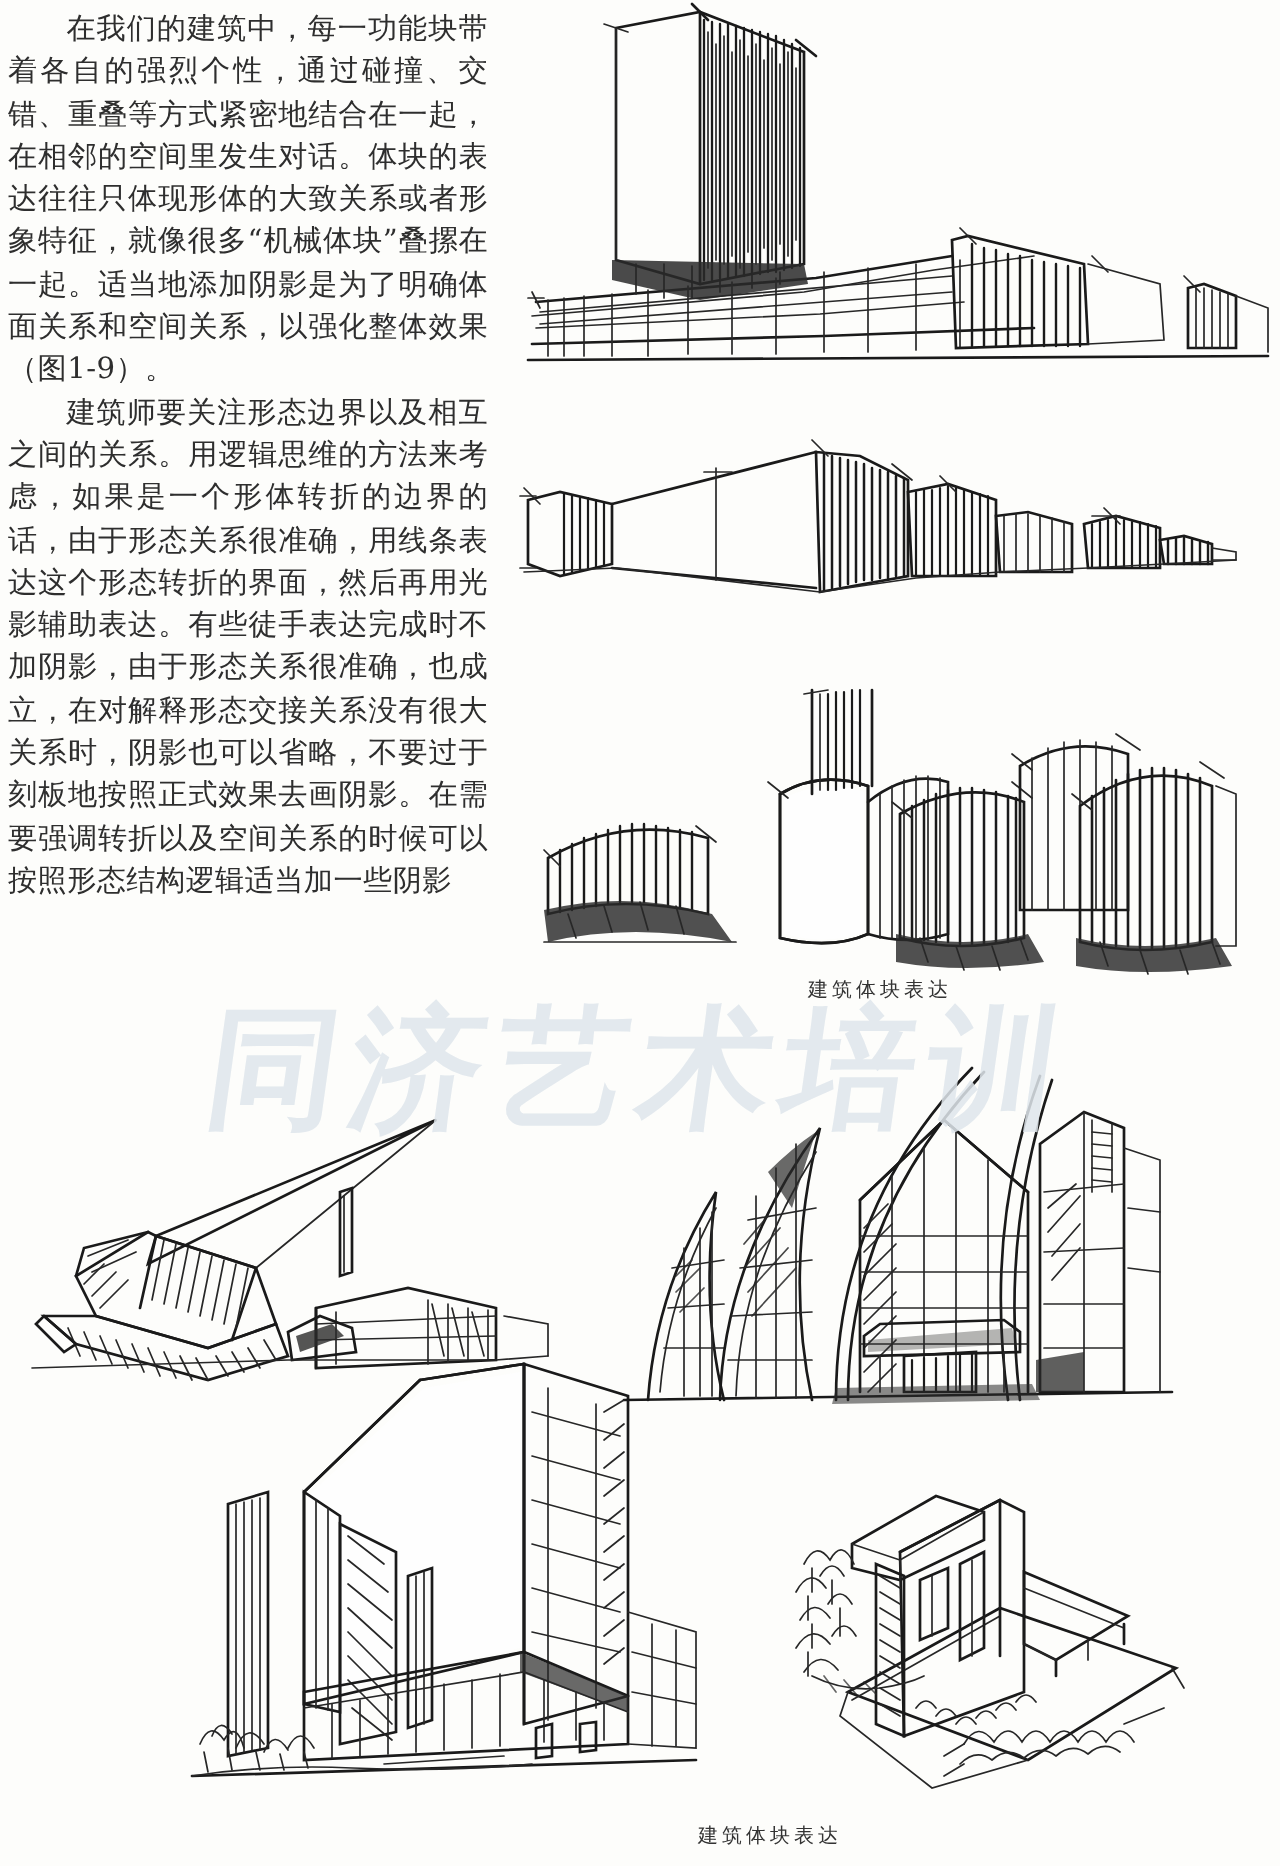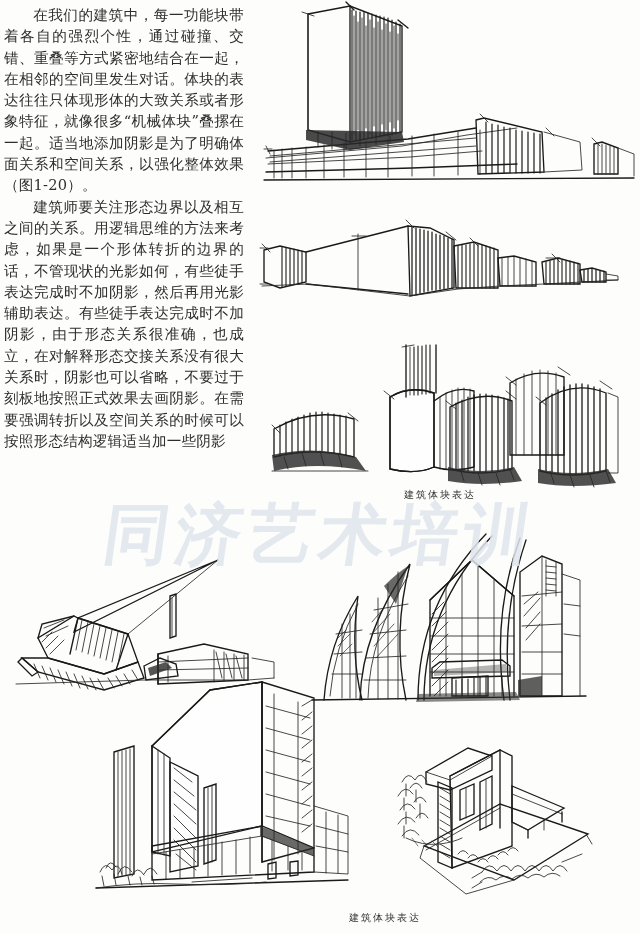--- a/index.html
+++ b/index.html
@@ -68,22 +68,22 @@
   .white-fill{fill:#fefefe;}
 </style>
 </head>
 <body style="background: rgb(253, 253, 251);">
 
 <div id="page" style="background: rgb(253, 253, 251);">
 
   <div class="watermark" style="color: rgb(223, 230, 236);">同济艺术培训</div>
 
   <div class="textcol">
-    <p class="para">在我们的建筑中，每一功能块带着各自的强烈个性，通过碰撞、交错、重叠等方式紧密地结合在一起，在相邻的空间里发生对话。体块的表达往往只体现形体的大致关系或者形象特征，就像很多“机械体块”叠摞在一起。适当地添加阴影是为了明确体面关系和空间关系，以强化整体效果（图1-20）。</p>
-    <p class="para">建筑师要关注形态边界以及相互之间的关系。用逻辑思维的方法来考虑，如果是一个形体转折的边界的话，不管现状的光影如何，有些徒手表达完成时不加阴影，然后再用光影辅助表达。有些徒手表达完成时不加阴影，由于形态关系很准确，也成立，在对解释形态交接关系没有很大关系时，阴影也可以省略，不要过于刻板地按照正式效果去画阴影。在需要强调转折以及空间关系的时候可以按照形态结构逻辑适当加一些阴影</p>
+    <p class="para">在我们的建筑中，每一功能块带着各自的强烈个性，通过碰撞、交错、重叠等方式紧密地结合在一起，在相邻的空间里发生对话。体块的表达往往只体现形体的大致关系或者形象特征，就像很多“机械体块”叠摞在一起。适当地添加阴影是为了明确体面关系和空间关系，以强化整体效果（图1-9）。</p>
+    <p class="para">建筑师要关注形态边界以及相互之间的关系。用逻辑思维的方法来考虑，如果是一个形体转折的边界的话，由于形态关系很准确，用线条表达这个形态转折的界面，然后再用光影辅助表达。有些徒手表达完成时不加阴影，由于形态关系很准确，也成立，在对解释形态交接关系没有很大关系时，阴影也可以省略，不要过于刻板地按照正式效果去画阴影。在需要强调转折以及空间关系的时候可以按照形态结构逻辑适当加一些阴影</p>
   </div>
 
   <div class="sketch" id="fig-tower" style="left:262px;top:2px;">
     <svg width="376" height="195" viewBox="0 0 376 195">
       <g>
 
         <path class="ink-med" d="M2 178 L372 176"></path>
 
         <path class="ink-thin" d="M4 156 L140 144 L205 133 L255 126"></path>
         <path class="ink-med" d="M6 149 L146 137 L214 126"></path>

